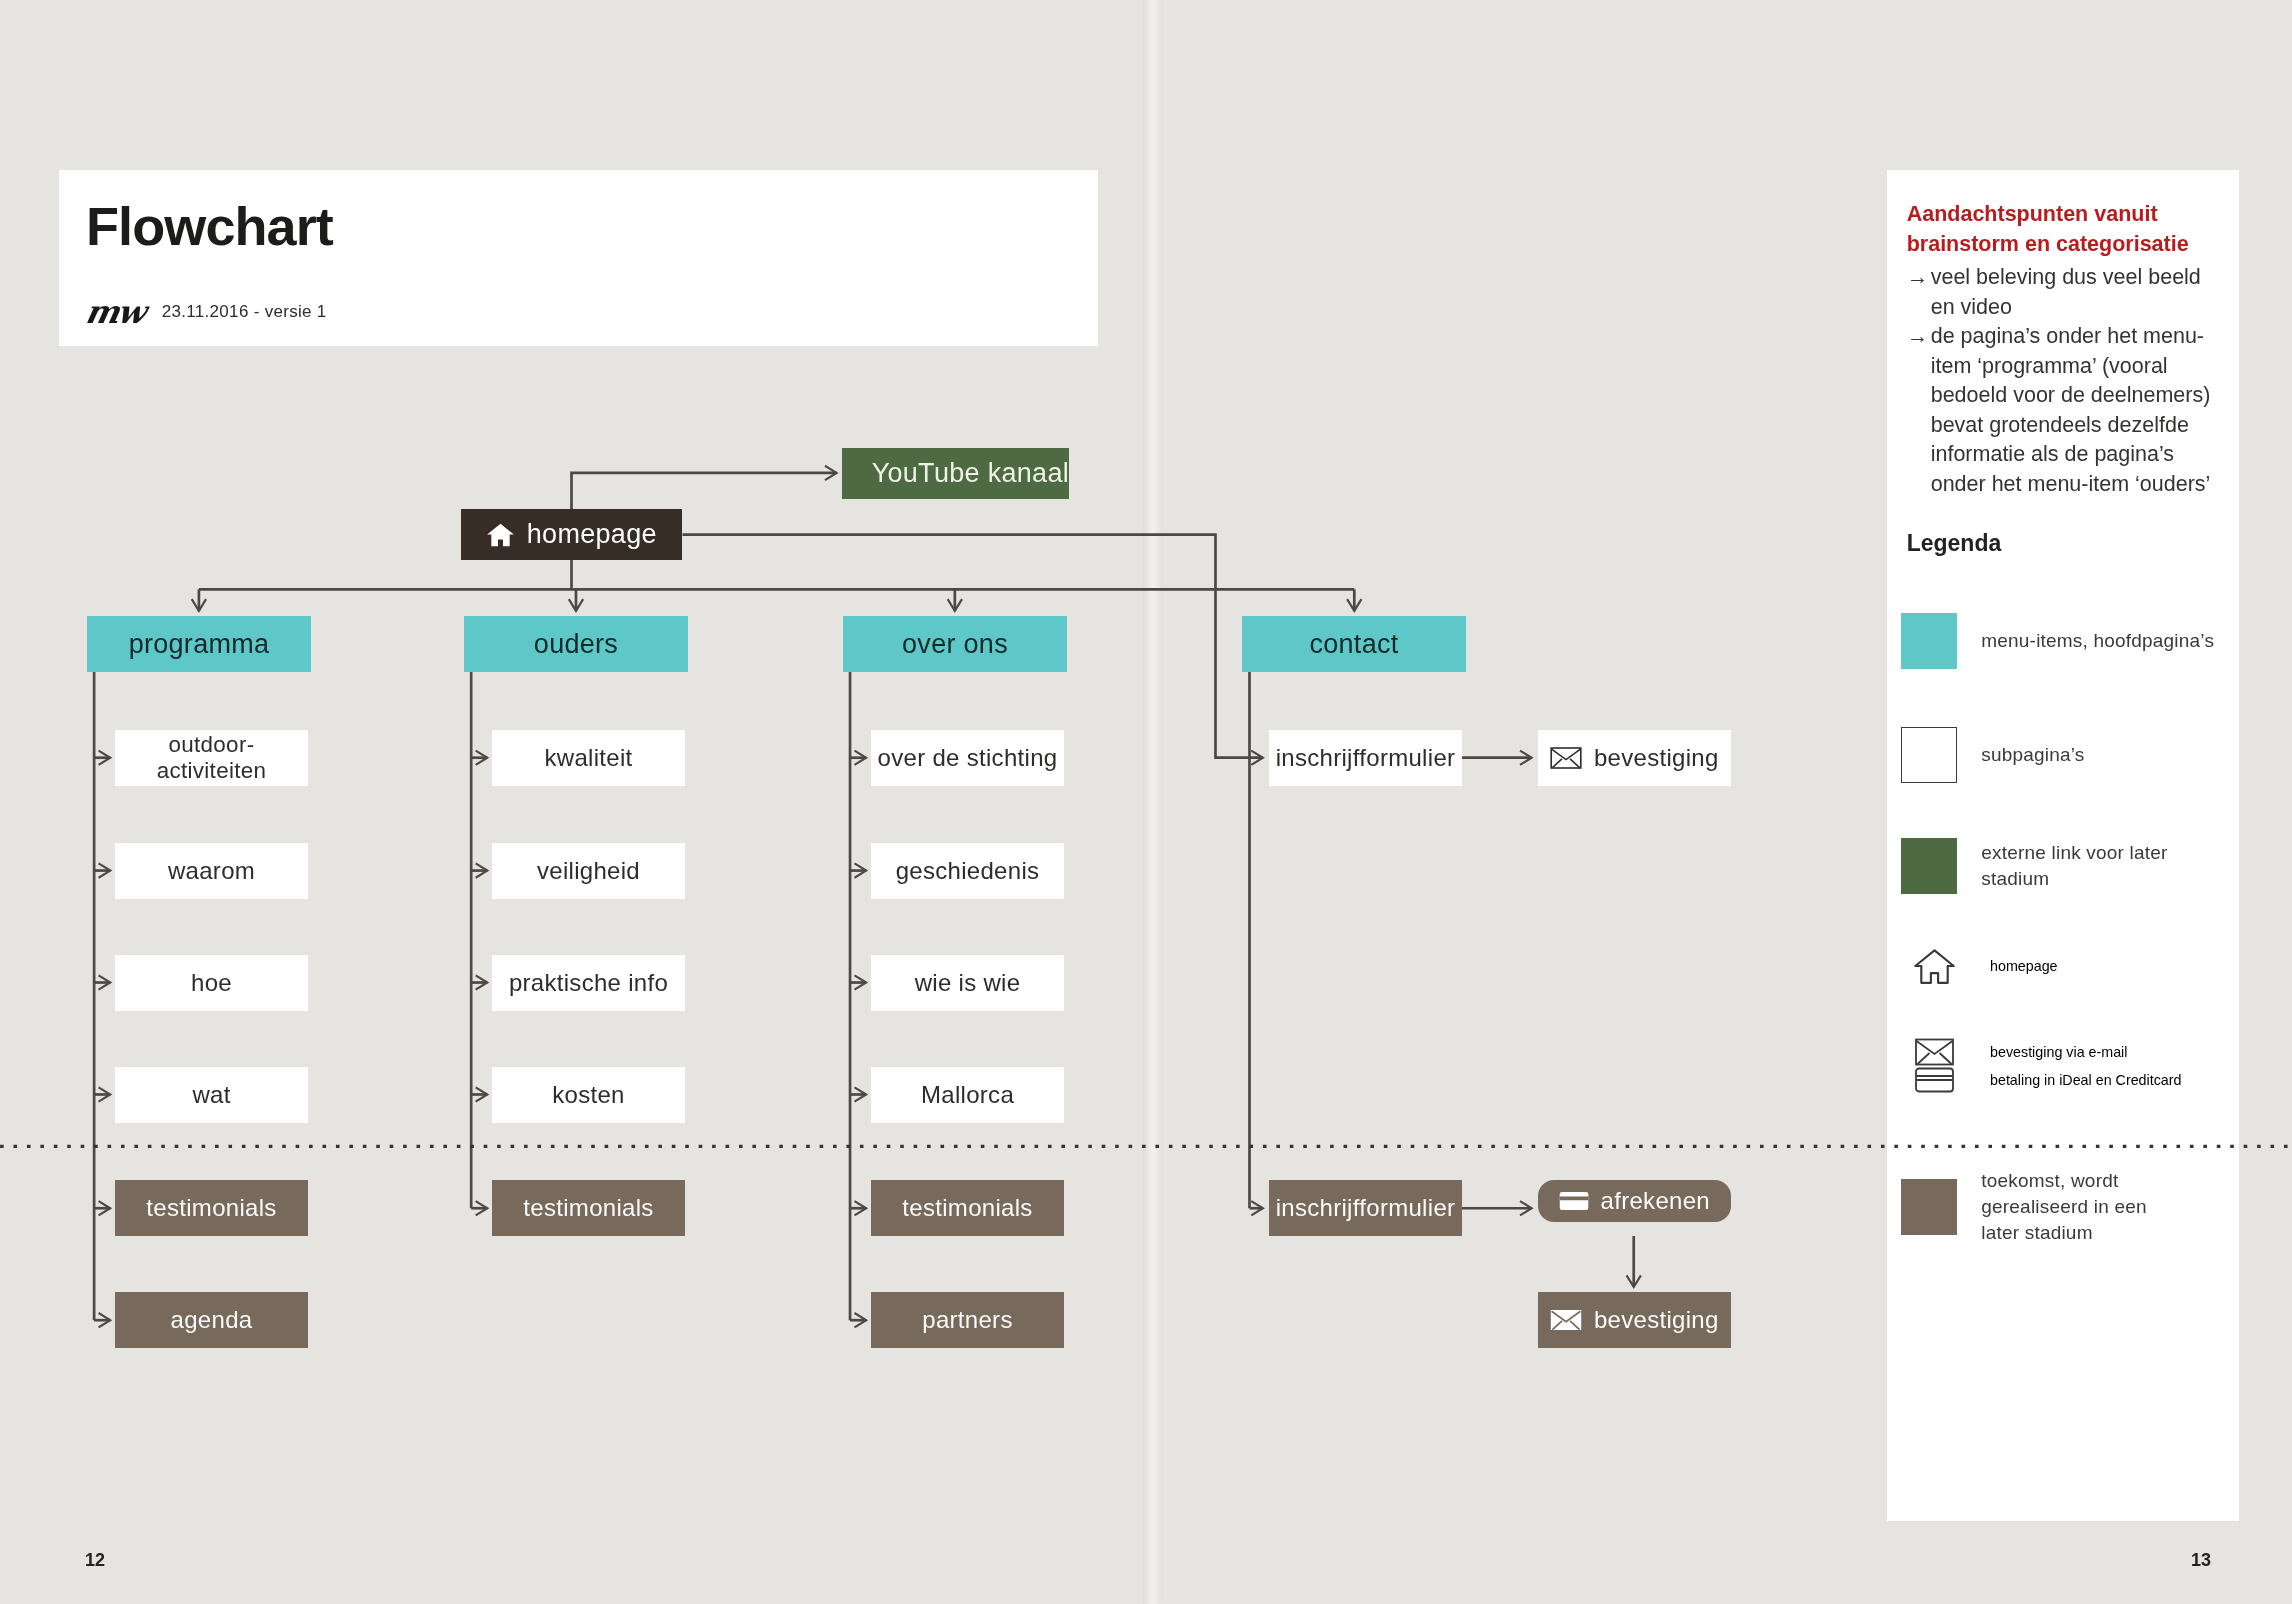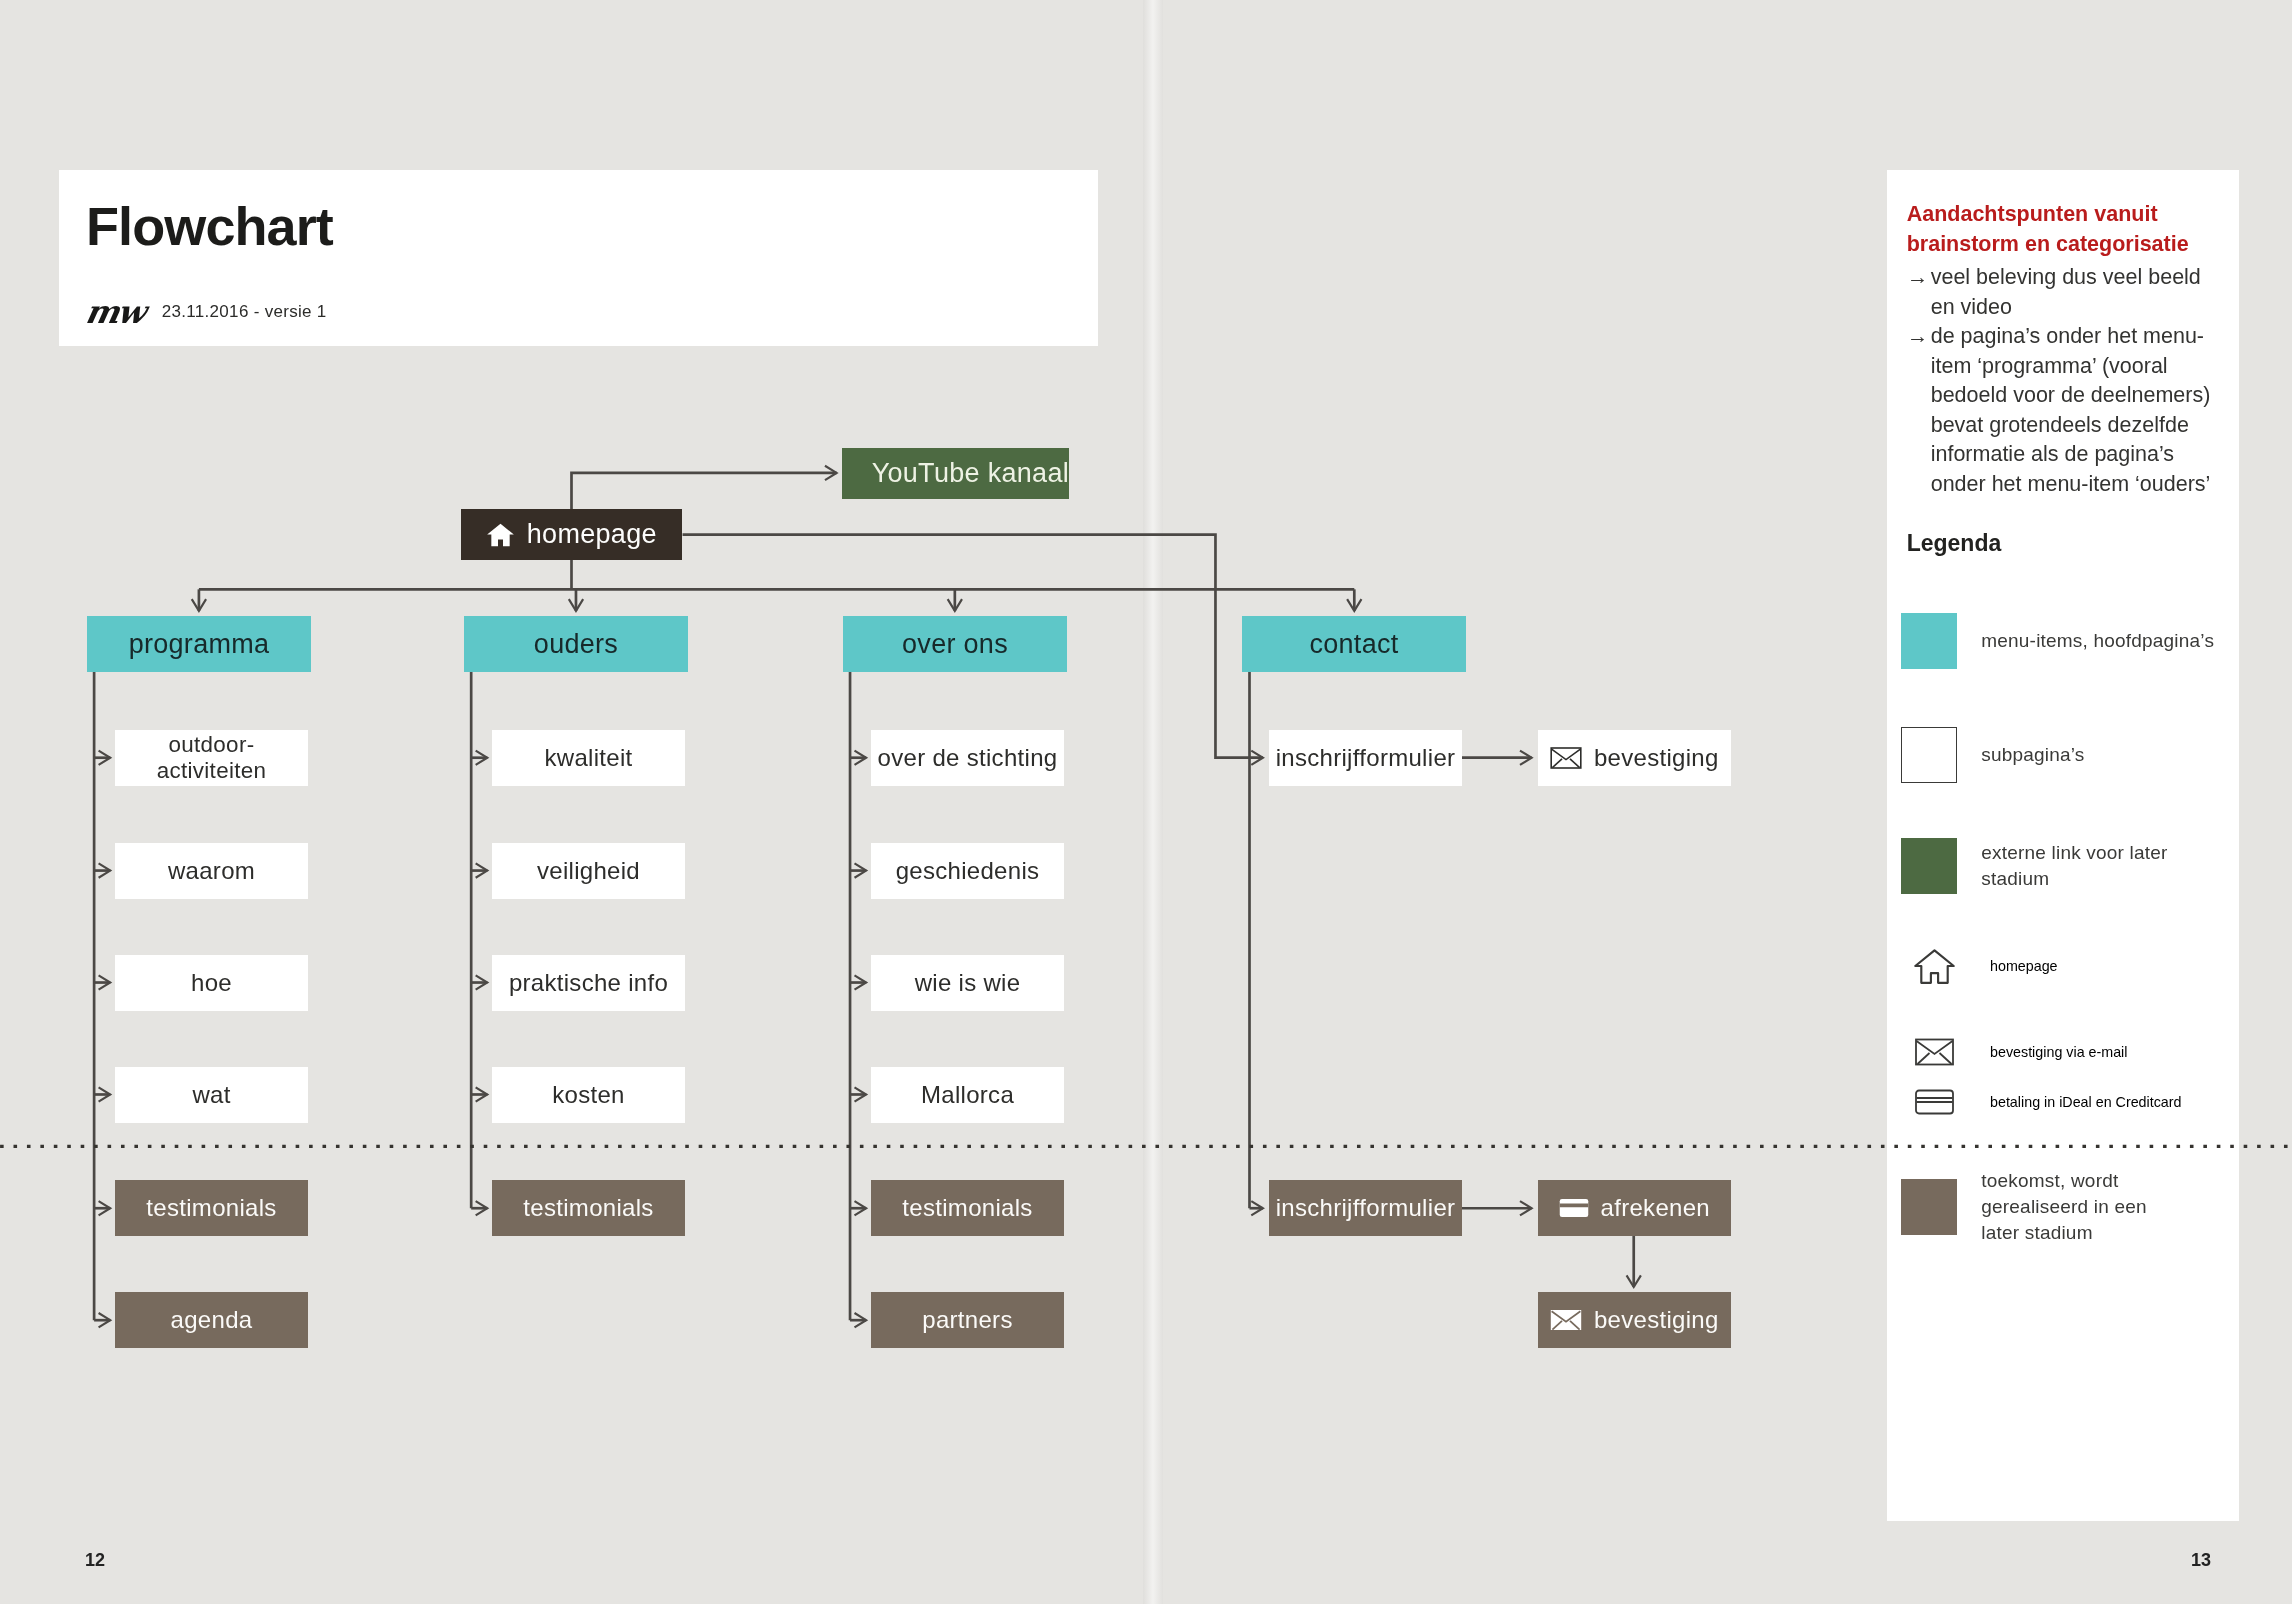--- a/index.html
+++ b/index.html
@@ -30,21 +30,21 @@
   .lgrow{position:absolute;left:14.3px;display:flex;align-items:center;}
   .lgrow .lab{font-size:19px;color:#3a3a38;letter-spacing:0.2px;line-height:26px;}
   .swatch{width:56px;height:56px;flex:0 0 auto;}
   .sw-teal{background:var(--teal);}
   .sw-white{background:#fff;border:1.8px solid #3a3a38;}
   .sw-green{background:var(--green);}
   .sw-brown{background:var(--brown);}
   .lg1{top:443px;} .lg2{top:557px;} .lg3{top:668px;} .lg7{top:998px;}
   .lg1 .lab,.lg2 .lab,.lg3 .lab,.lg7 .lab{margin-left:24px;}
   .lgicon{position:absolute;left:27px;display:flex;align-items:center;}
-  .lg4{top:778px;} .lg5{top:839px;margin-top:28px;} .lg6{top:917px;}
+  .lg4{top:778px;} .lg5{top:839px;margin-top:28px;} .lg6{top:895px;}
   .lgicon .lab{margin-left:35px;}
   .lgicon svg{flex:0 0 auto;}
   
   svg.wires{position:absolute;left:0;top:0;z-index:3;pointer-events:none;}
   
   .bx{position:absolute;display:flex;align-items:center;justify-content:center;z-index:4;text-align:center;letter-spacing:0.3px;}
   .bx-green{background:var(--green);color:#eef2e4;font-size:27px;justify-content:flex-end;}
   .bx-dark{background:var(--dark);color:#fdfdfc;font-size:27px;}
   .bx-teal{background:var(--teal);color:#17292a;font-size:27px;}
   .bx-white{background:#fff;color:var(--ink);font-size:24px;}
@@ -268,21 +268,21 @@
         <polyline points="2,4 20,17 38,4" fill="none" stroke="#2d2d2b" stroke-width="2"></polyline>
         <line x1="3" y1="27" x2="15" y2="16" stroke="#2d2d2b" stroke-width="2"></line>
         <line x1="37" y1="27" x2="25" y2="16" stroke="#2d2d2b" stroke-width="2"></line>
       </svg>
     </span>
     <span>bevestiging</span>
   </div>
   <div class="bx bx-brown" style="left:1269px;top:1180px;width:193px;height:56px;">
     <span>inschrijfformulier</span>
   </div>
-  <div class="bx bx-brown" style="left:1538px;top:1180px;width:193px;height:56px;">
+  <div class="bx bx-brown" style="left:1538px;top:1180px;width:193px;height:42px;border-radius:16px;">
     <span class="ic">
       <svg width="30" height="24" viewBox="0 0 40 30">
         <rect x="1" y="3" width="38" height="24" rx="3" fill="#ffffff"></rect>
         <rect x="1" y="9" width="38" height="5" fill="#776a5d"></rect>
       </svg>
     </span>
     <span>afrekenen</span>
   </div>
   <div class="bx bx-brown" style="left:1538px;top:1292px;width:193px;height:56px;">
     <span class="ic">

